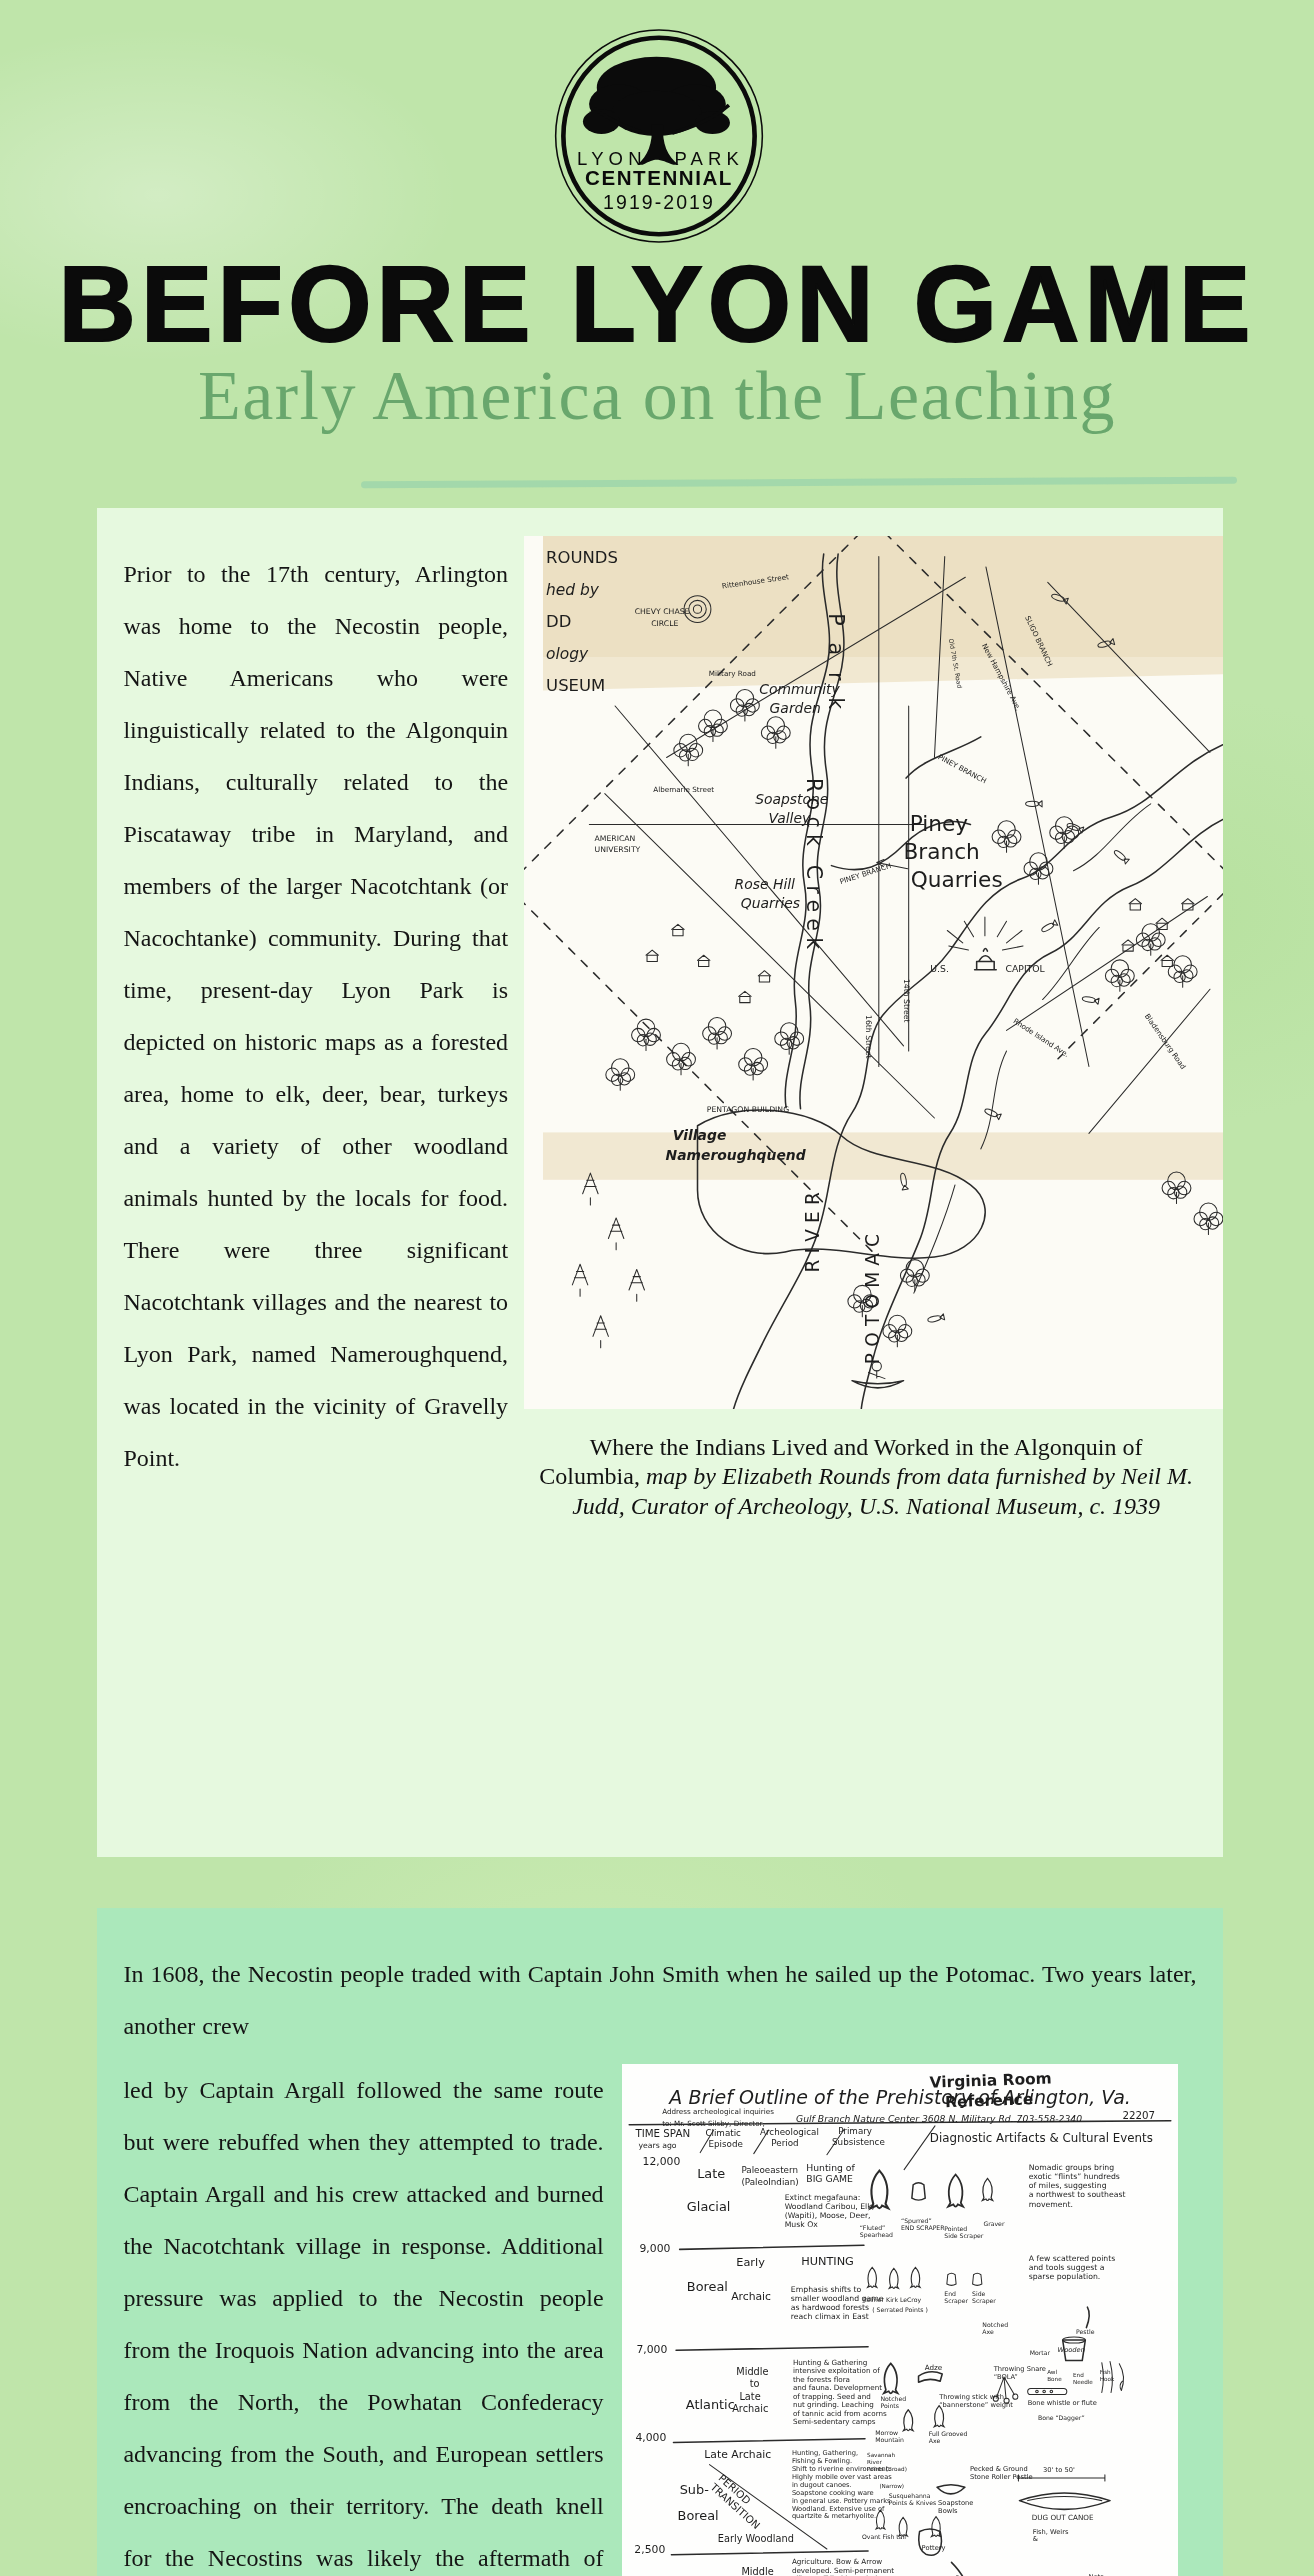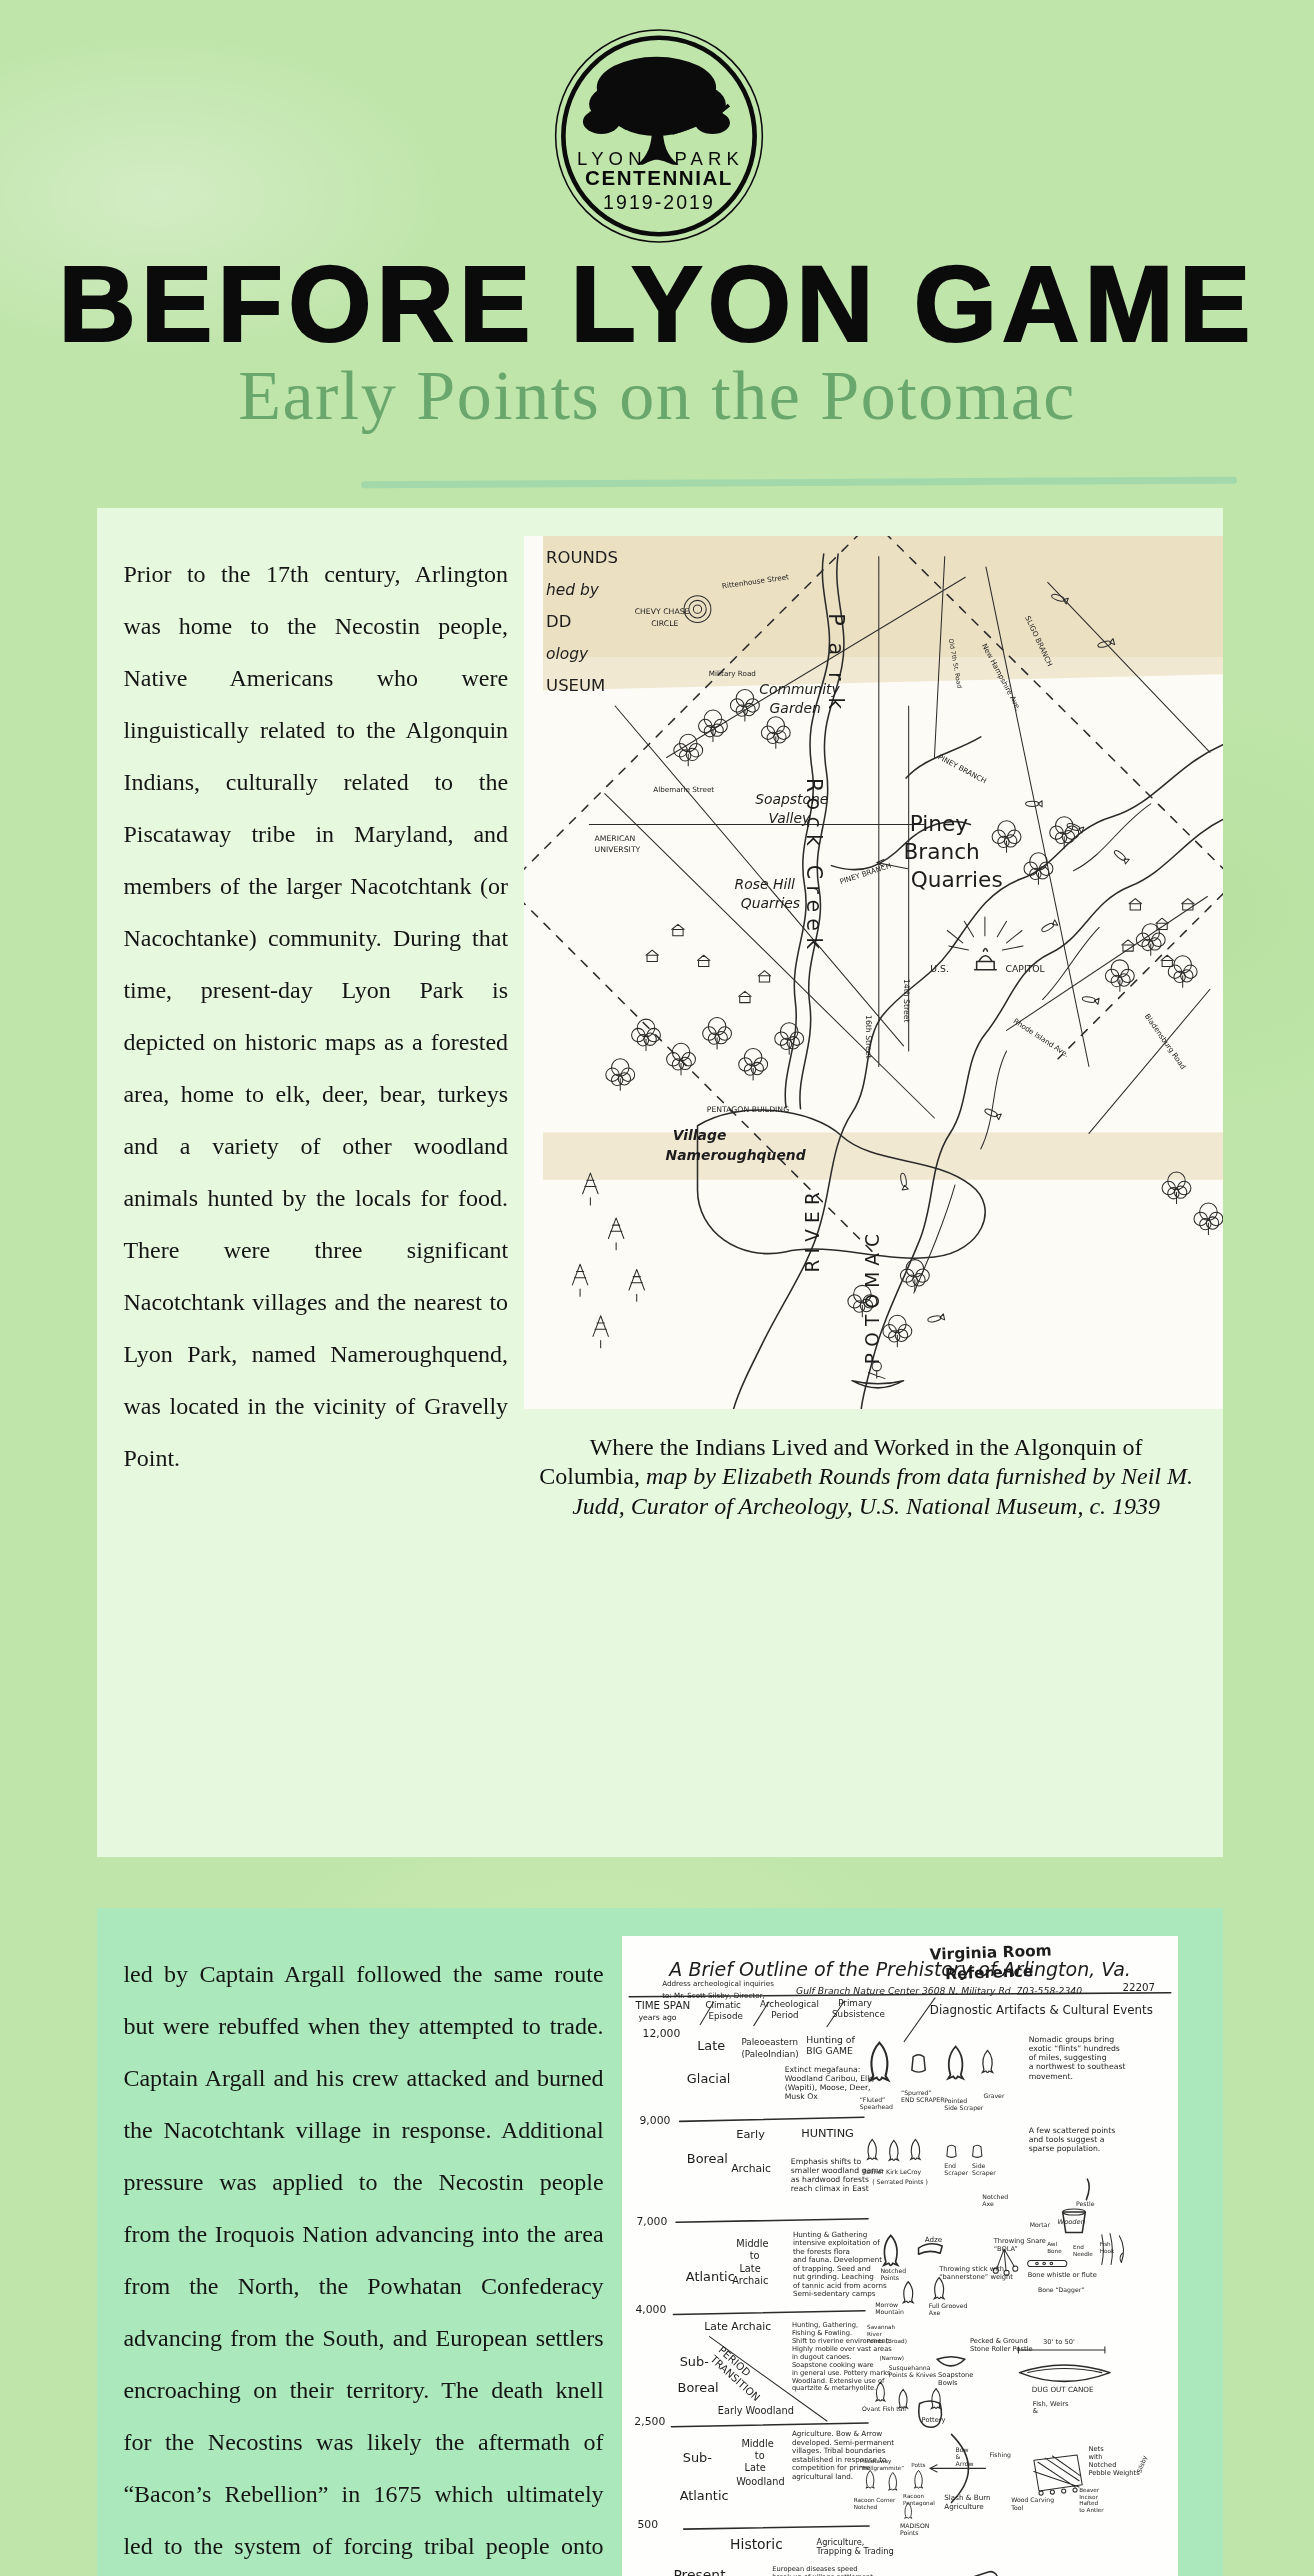--- a/index.html
+++ b/index.html
@@ -63,21 +63,21 @@
         <path d="M196,190 C198,228 188,250 168,268 L178,268 C191,261 199,258 205,258 C214,258 226,263 238,268 L248,268 C226,250 216,228 218,190 Z"></path>
         <path d="M236,206 C276,196 318,176 346,152" stroke="#0b0b0b" stroke-width="7" fill="none"></path>
         <path d="M176,204 C140,192 106,176 84,158" stroke="#0b0b0b" stroke-width="6" fill="none"></path>
       </g>
       <text x="186" y="268" text-anchor="end" font-size="36" letter-spacing="10">LYON</text>
       <text x="240" y="268" font-size="36" letter-spacing="10">PARK</text>
       <text x="210" y="308" text-anchor="middle" font-size="40" font-weight="bold" letter-spacing="3">CENTENNIAL</text>
       <text x="210" y="354" text-anchor="middle" font-size="38" letter-spacing="4">1919-2019</text>
     </svg>
     <h1 class="title">BEFORE LYON GAME</h1>
-    <h2 class="subtitle">Early Points on the Potomac</h2>
+    <h2 class="subtitle">Early America on the Leaching</h2>
   </header>
 
   <section class="panel panel-1">
     <figure class="fig fig1">
       <div class="map-frame map1">
         <svg class="map-svg" viewBox="0 0 1330 1695">
           <defs>
             <g id="tdec" class="sk thin">
               <circle cx="0" cy="-30" r="17"></circle>
                 <circle cx="-15" cy="-16" r="13"></circle>
@@ -231,20 +231,21 @@
         </svg>
       </div>
       <figcaption>
         <span>Where the Indians Lived and Worked in the Algonquin of Columbia, </span><em>map by Elizabeth Rounds from data furnished by Neil M. Judd, Curator of Archeology, U.S. National Museum, c. 1939</em>
       </figcaption>
     </figure>
     <p class="body-text">Prior to the 17th century, Arlington was home to the Necostin people, Native Americans who were linguistically related to the Algonquin Indians, culturally related to the Piscataway tribe in Maryland, and members of the larger Nacotchtank (or Nacochtanke) community. During that time, present-day Lyon Park is depicted on historic maps as a forested area, home to elk, deer, bear, turkeys and a variety of other woodland animals hunted by the locals for food. There were three significant Nacotchtank villages and the nearest to Lyon Park, named Nameroughquend, was located in the vicinity of Gravelly Point.</p>
   </section>
 
   <section class="panel panel-2">
+    <p class="body-text intro">In 1608, the Necostin people traded with Captain John Smith when he sailed up the Potomac. Two years later, another crew</p>
     <figure class="fig fig2">
       <div class="map-frame map2">
         <svg class="map-svg" viewBox="0 0 1080 1342">
           <defs>
             <path id="apt" d="M0,-30 C9,-20 11,-6 7,8 L10,13 L3,10 C1,14 -1,14 -3,10 L-10,13 L-7,8 C-11,-6 -9,-20 0,-30 Z" fill="none" stroke="#2b2b2b" stroke-width="2.4"></path>
             <path id="scr" d="M-8,-12 Q0,-18 8,-12 L10,8 Q0,14 -10,8 Z" fill="none" stroke="#2b2b2b" stroke-width="2.2"></path>
           </defs>
           <rect width="1080" height="1342" fill="#fefefd"></rect>
           <path class="sk" d="M14,118 L1066,110" stroke-width="5"></path>
           <path class="sk" d="M112,360 L470,352 M105,556 L478,549 M100,735 L472,728 M96,953 L478,946 M120,1152 L480,1146" stroke-width="3.5"></path>

